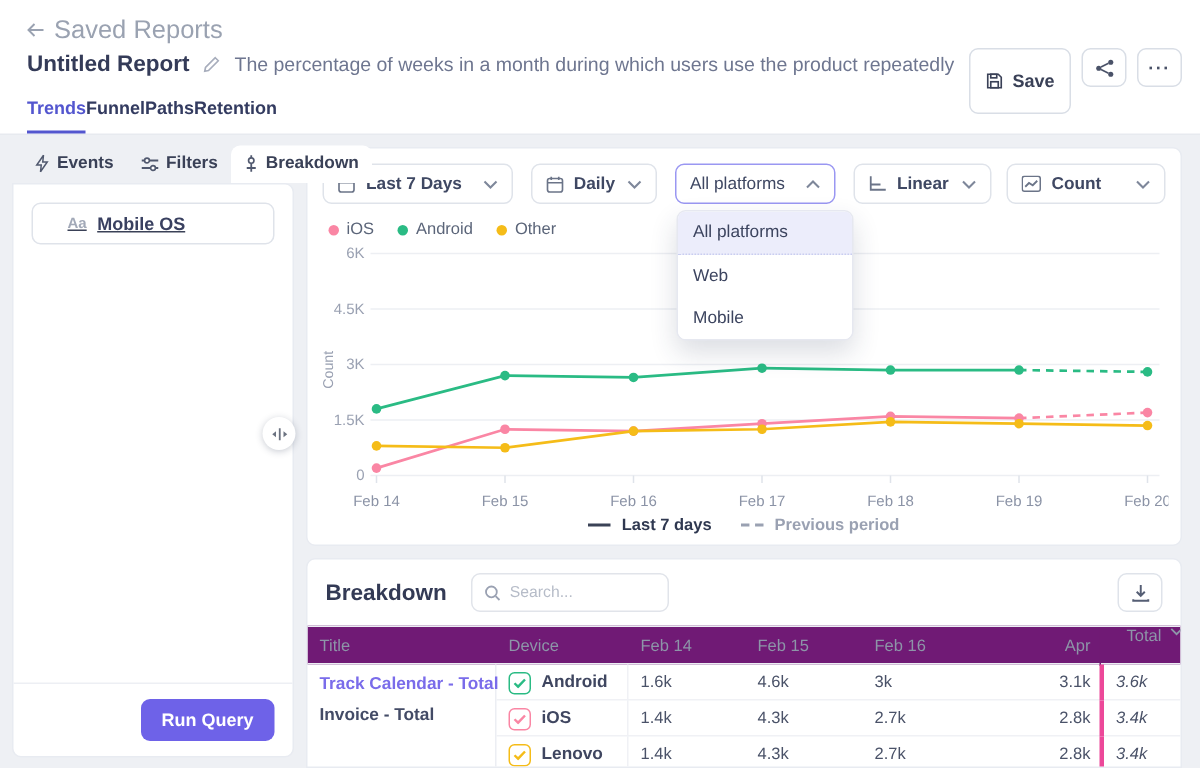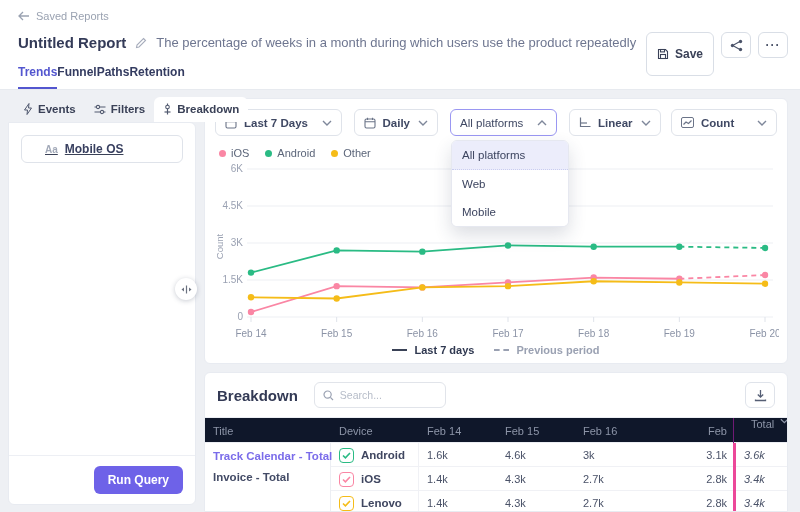--- a/index.html
+++ b/index.html
@@ -2,21 +2,21 @@
 <html><head>
 <meta charset="utf-8">
 <style>
   * { margin:0; padding:0; box-sizing:border-box; }
   html,body { width:800px; height:512px; overflow:hidden; }
   body { font-family:"Liberation Sans", sans-serif; background:#eef0f4; color:#3a4157; font-size:12px; }
   svg { display:block; }
 
   
   .app-header { position:absolute; left:0; top:0; width:800px; height:90px; background:#fff; border-bottom:1px solid #e7eaef; z-index:5; }
-  .back-link { position:absolute; left:18px; top:10px; font-size:11px; color:#9aa2b1; display:flex; align-items:center; gap:6px; cursor:pointer; }
+  .back-link { position:absolute; left:18px; top:10px; font-size:17px; color:#9aa2b1; display:flex; align-items:center; gap:6px; cursor:pointer; }
   .title-row { position:absolute; left:18px; top:34px; display:flex; align-items:center; gap:9px; white-space:nowrap; }
   .report-title { font-size:15px; font-weight:bold; color:#343b58; }
   .pencil { color:#a7adbc; }
   .report-desc { font-size:13px; color:#6e7690; }
   .header-actions { position:absolute; right:12px; top:32px; display:flex; gap:7px; }
   .hbtn { display:flex; align-items:center; gap:6px; border:1px solid #d9dee6; border-radius:6px; background:#fff; padding:21px 10px; font-size:12px; font-weight:bold; color:#3a4157; cursor:pointer; height:26px; }
   .hbtn.icon-only { width:30px; justify-content:center; padding:0; color:#4a5268; font-weight:normal; }
   .main-tabs { position:absolute; left:18px; bottom:0; display:flex; }
   .main-tab { padding-bottom:8px; font-size:12px; font-weight:bold; color:#333b60; cursor:pointer; border-bottom:2px solid transparent; }
   .main-tab.active { color:#5356cf; border-bottom-color:#5356cf; }
@@ -61,21 +61,21 @@
   .pl-label-dashed { color:#9aa1b2; font-weight:bold; }
 
   
   .breakdown-card { position:absolute; left:204px; top:372px; width:584px; height:140px; background:#fff; border:1px solid #e8ebf1; border-radius:6px 6px 0 0; overflow:hidden; }
   .bd-header { display:flex; align-items:center; padding:9px 12px; }
   .bd-title { font-size:15px; font-weight:bold; color:#333a55; }
   .search-box { margin-left:16px; width:132px; height:26px; border:1px solid #e1e4ea; border-radius:6px; display:flex; align-items:center; padding:0 8px; gap:6px; }
   .search-box input { border:none; outline:none; width:90px; font-size:10.5px; color:#5a6278; font-family:"Liberation Sans",sans-serif; background:transparent; }
   .search-box input::placeholder { color:#b6bcc8; }
   .dl-btn { margin-left:auto; width:30px; height:26px; border:1px solid #dfe3ea; border-radius:6px; background:#fff; display:flex; align-items:center; justify-content:center; cursor:pointer; color:#555e74; }
-  .bd-thead { display:grid; grid-template-columns:126px 88px 78px 78px 78px 80px 56px; height:26px; background:#0f172a; border-top:1px solid #eceef3; border-bottom:1px solid #eceef3; align-items:center; font-size:11px; color:#8d95a8; }
+  .bd-thead { display:grid; grid-template-columns:126px 88px 78px 78px 78px 80px 56px; height:26px; background:#701a75; border-top:1px solid #eceef3; border-bottom:1px solid #eceef3; align-items:center; font-size:11px; color:#8d95a8; }
   .th { padding-left:8px; white-space:nowrap; overflow:hidden; }
   .th.right { text-align:right; padding-right:6px; padding-left:0; }
   .th.total-col { border-left:1px solid #701a75; height:26px; display:flex; align-items:flex-start; gap:6px;padding-left:17px; }
   .bd-body { display:flex; }
   .title-col { width:126px; border-right:1px solid #eceef3; padding:7px 8px; font-size:11.5px; }
   .bd-link { color:#7a6cea; font-weight:bold; margin-bottom:9px; cursor:pointer; white-space:nowrap; }
   .bd-title2 { color:#434b66; font-weight:bold; white-space:nowrap; }
   .rows-col { flex:1; }
   .bd-row { display:grid; grid-template-columns:88px 78px 78px 78px 80px 56px; height:24px; align-items:center; border-bottom:1px solid #f0f1f5; font-size:11px; color:#4a5268; }
   .cell { padding-left:8px; }
@@ -339,21 +339,21 @@
           <path d="M1.5 10.5 V11.5 H11.5 V10.5" stroke="#555e74" stroke-width="1.3" fill="none"></path>
         </svg>
     </button>
   </div>
   <div class="bd-thead">
     <div class="th">Title</div>
     <div class="th">Device</div>
     <div class="th">Feb 14</div>
     <div class="th">Feb 15</div>
     <div class="th">Feb 16</div>
-    <div class="th right">Feb</div>
+    <div class="th right">Apr</div>
     <div class="th total-col">
       <span>Total</span>
       <svg width="9" height="6" viewBox="0 0 10 6">
           <path d="M1 1 L5 5 L9 1" stroke="#8d95a8" stroke-width="1.4" fill="none"></path>
         </svg>
     </div>
   </div>
   <div class="bd-body">
     <div class="title-col">
       <div class="bd-link">Track Calendar - Total</div>

